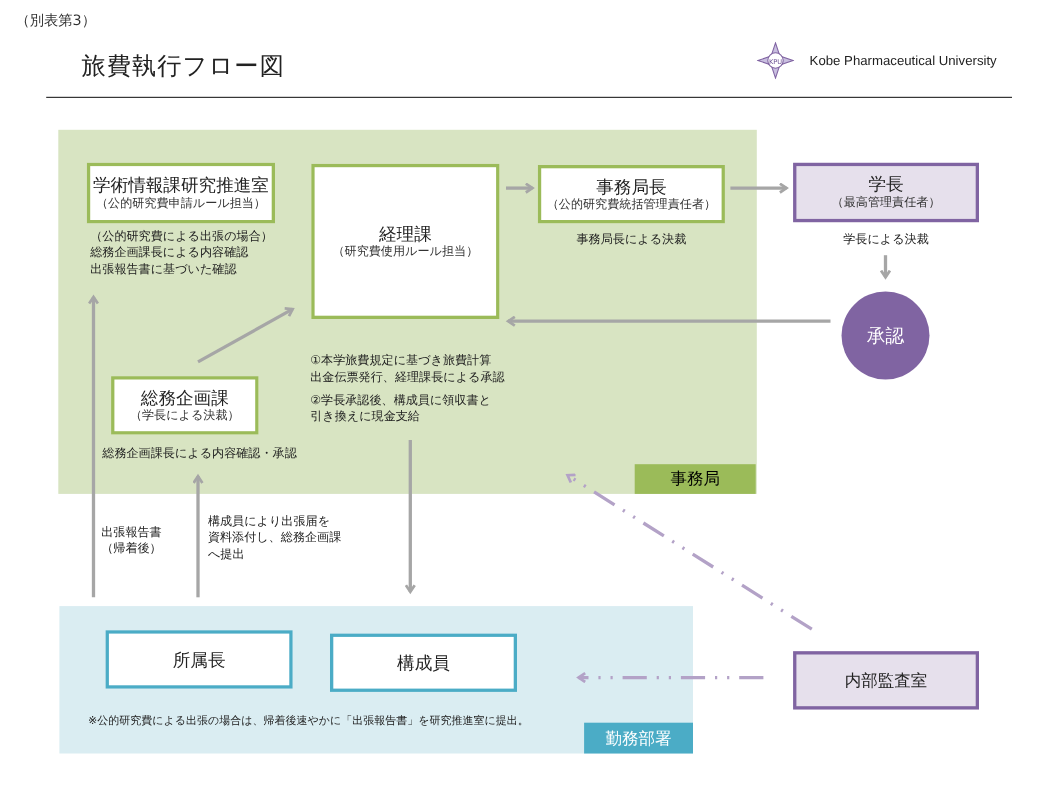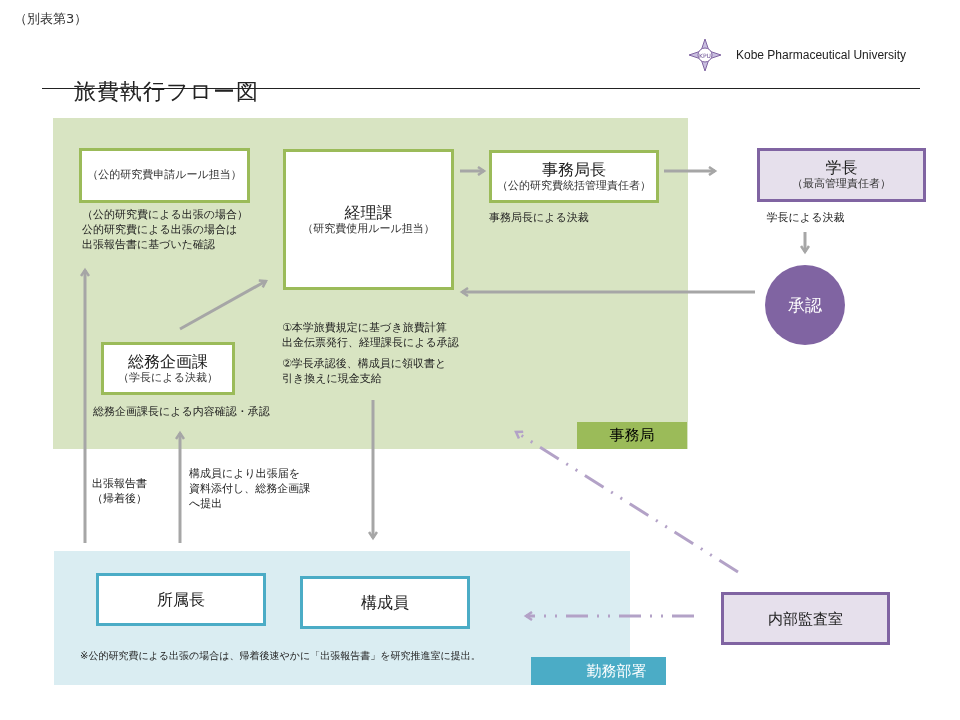--- a/index.html
+++ b/index.html
@@ -1,30 +1,30 @@
 <!DOCTYPE html>
 <html><head>
 <meta charset="utf-8">
 <style>
   html, body { margin:0; padding:0; }
   body { width:960px; height:720px; position:relative; background:#ffffff; overflow:hidden;
          font-family:"DejaVu Sans", sans-serif; color:#222; }
   .abs { position:absolute; }
   .appendix { left:14px; top:10px; font-size:13px; color:#333; }
-  .title { left:74px; top:45px; font-size:22px; color:#222; letter-spacing:1px;margin-top:32px; }
+  .title { left:74px; top:45px; font-size:22px; color:#222; letter-spacing:1px; }
   .rule { left:42px; top:88px; width:878px; height:1px; background:#222; }
   .logo { left:688px; top:38px; display:flex; align-items:center; gap:14px; }
   .logo-text { font-family:"Liberation Sans", sans-serif; font-size:12px; color:#222; }
 
   .zone-office { left:53px; top:118px; width:635px; height:331px; background:#d8e4c2; }
   .zone-office-label { left:577px; top:422px; width:110px; height:27px; background:#9bbb59; color:#000000;
         font-size:15px; display:flex; align-items:center; justify-content:center; }
   .zone-dept { left:54px; top:551px; width:576px; height:134px; background:#daedf2; }
   .zone-dept-label { left:531px; top:657px; width:99px; height:28px; background:#4bacc6; color:#fff;
-        font-size:15px; display:flex; align-items:center; justify-content:center;padding-left:36px; }
+        font-size:15px; display:flex; align-items:center; justify-content:center; }
 
   .box { position:absolute; background:#fff; border:3px solid #9bbb59; box-sizing:border-box;
          display:flex; flex-direction:column; align-items:center; justify-content:center; text-align:center; }
   .box .main { font-size:16px; color:#222; line-height:1.2; }
   .box .sub { font-size:11px; color:#333; line-height:1.3; }
   .box.blue { border-color:#4bacc6; }
   .box.purple { background:#e6e0ec; border-color:#8064a2; }
 
   .note { position:absolute; font-size:11px; color:#222; line-height:1.35; }
   .circle { left:765px; top:265px; width:80px; height:80px; border-radius:50%; background:#8064a2; color:#fff;
@@ -66,48 +66,49 @@
   <line x1="755" y1="292" x2="462" y2="292" stroke="#a6a6a6" stroke-width="3" marker-end="url(#ah)"></line>
   <line x1="180" y1="329" x2="266" y2="281" stroke="#a6a6a6" stroke-width="3" marker-end="url(#ah)"></line>
   <line x1="85" y1="543" x2="85" y2="270" stroke="#a6a6a6" stroke-width="3" marker-end="url(#ah)"></line>
   <line x1="180" y1="543" x2="180" y2="433" stroke="#a6a6a6" stroke-width="3" marker-end="url(#ah)"></line>
   <line x1="373" y1="400" x2="373" y2="538" stroke="#a6a6a6" stroke-width="3" marker-end="url(#ah)"></line>
   <line x1="738" y1="572" x2="516" y2="432" stroke="#b3a2c7" stroke-width="3" stroke-dasharray="22,9,2,9,2,9" marker-end="url(#ahp)"></line>
   <line x1="694" y1="616" x2="526" y2="616" stroke="#b3a2c7" stroke-width="3" stroke-dasharray="22,9,2,9,2,9" marker-end="url(#ahp)"></line>
 </svg>
 
 <div class="box" style="left:79px;top:148px;width:171px;height:55px;">
+  <div class="main" style="font-size:16px;">学術情報課研究推進室</div>
   <div class="sub">（公的研究費申請ルール担当）</div>
 </div>
 <div class="note" style="left:82px;top:208px;">
   <div>（公的研究費による出張の場合）</div>
-  <div>公的研究費による出張の場合は</div>
+  <div>総務企画課長による内容確認</div>
   <div>出張報告書に基づいた確認</div>
 </div>
 
 <div class="box" style="left:283px;top:149px;width:171px;height:141px;">
   <div class="main">経理課</div>
   <div class="sub">（研究費使用ルール担当）</div>
 </div>
 <div class="note" style="left:282px;top:321px;">
   <div>①本学旅費規定に基づき旅費計算</div>
   <div>出金伝票発行、経理課長による承認</div>
 </div>
 <div class="note" style="left:282px;top:357px;">
   <div>②学長承認後、構成員に領収書と</div>
   <div>引き換えに現金支給</div>
 </div>
 
 <div class="box" style="left:489px;top:150px;width:170px;height:53px;">
   <div class="main">事務局長</div>
   <div class="sub">（公的研究費統括管理責任者）</div>
 </div>
-<div class="note" style="left:489px;top:211px;width:170px;text-align:left;">事務局長による決裁</div>
+<div class="note" style="left:489px;top:211px;width:170px;text-align:center;">事務局長による決裁</div>
 
-<div class="box purple" style="left:721px;top:148px;width:169px;height:54px;margin-left:36px;">
+<div class="box purple" style="left:721px;top:148px;width:169px;height:54px;">
   <div class="main">学長</div>
   <div class="sub">（最高管理責任者）</div>
 </div>
 <div class="note" style="left:721px;top:211px;width:169px;text-align:center;">学長による決裁</div>
 
 <div class="abs circle">承認</div>
 
 <div class="box" style="left:101px;top:342px;width:134px;height:53px;">
   <div class="main">総務企画課</div>
   <div class="sub">（学長による決裁）</div>

